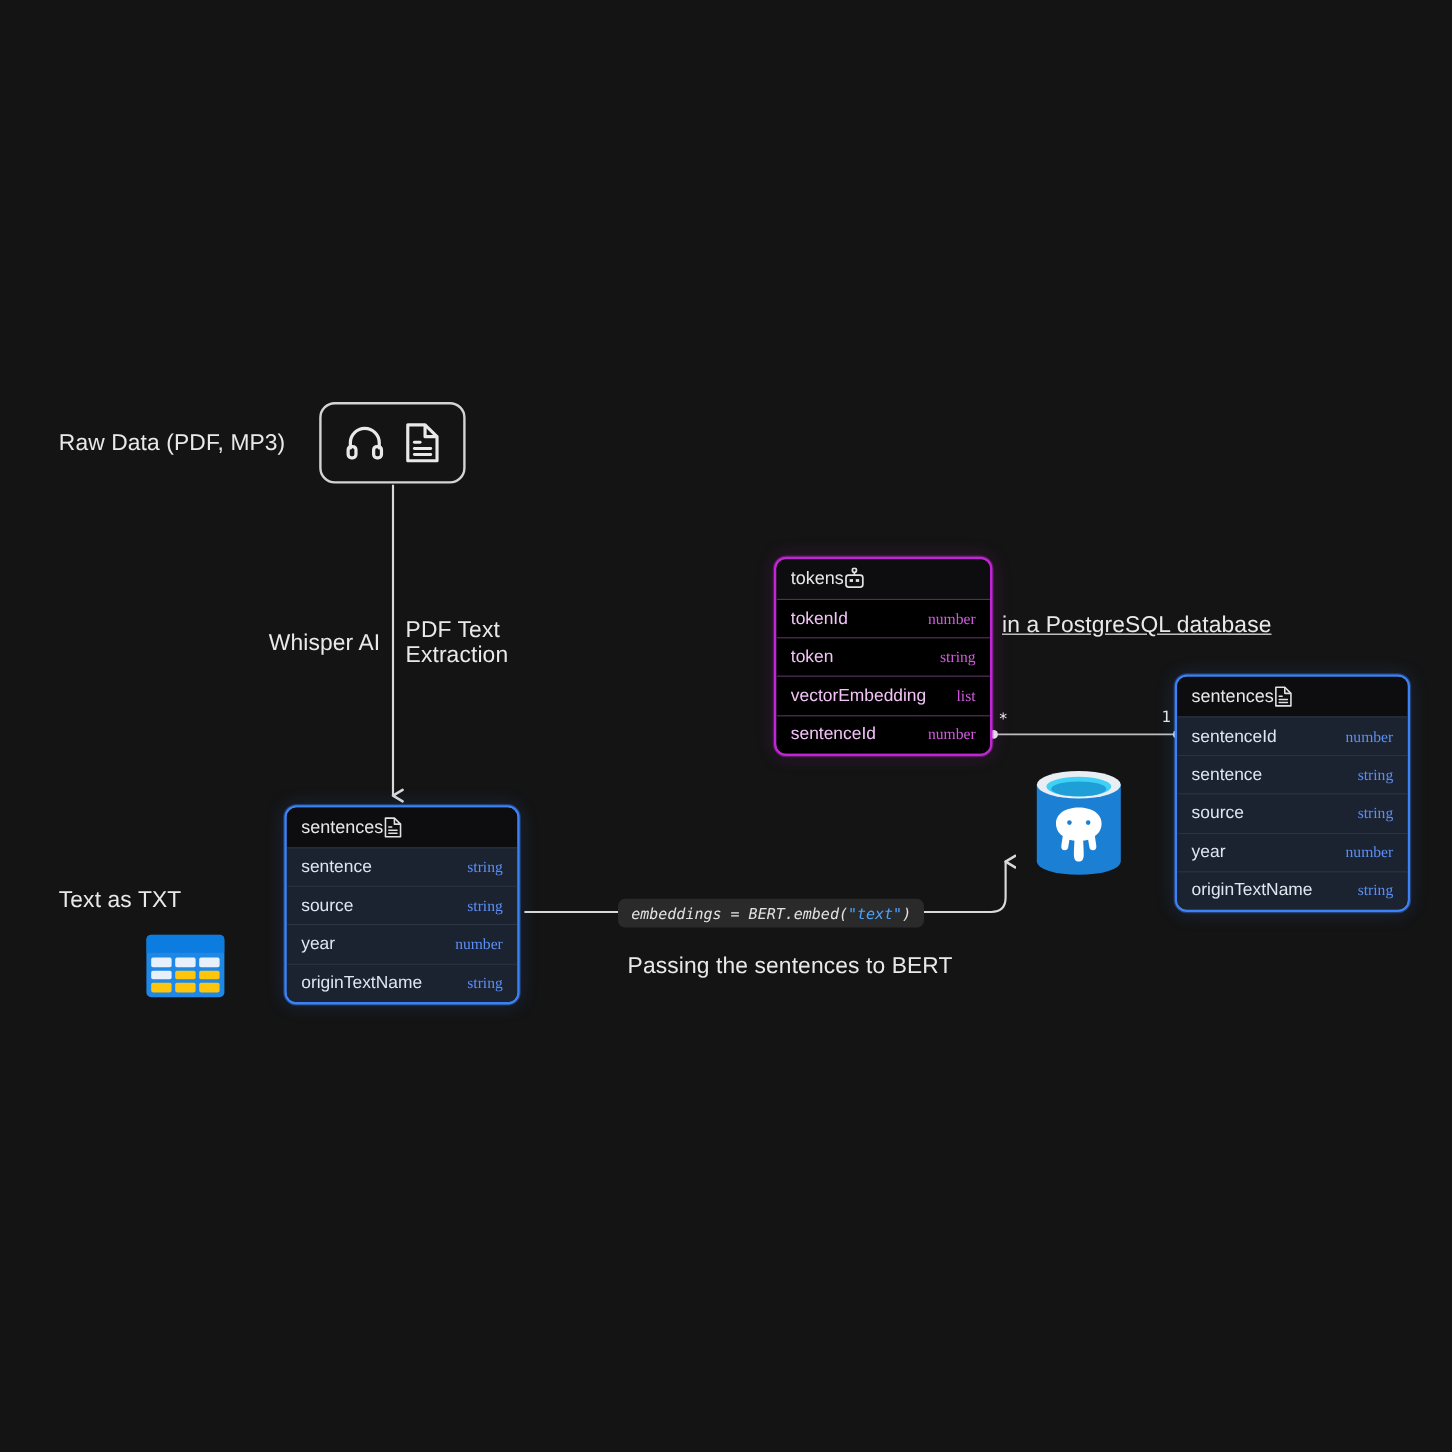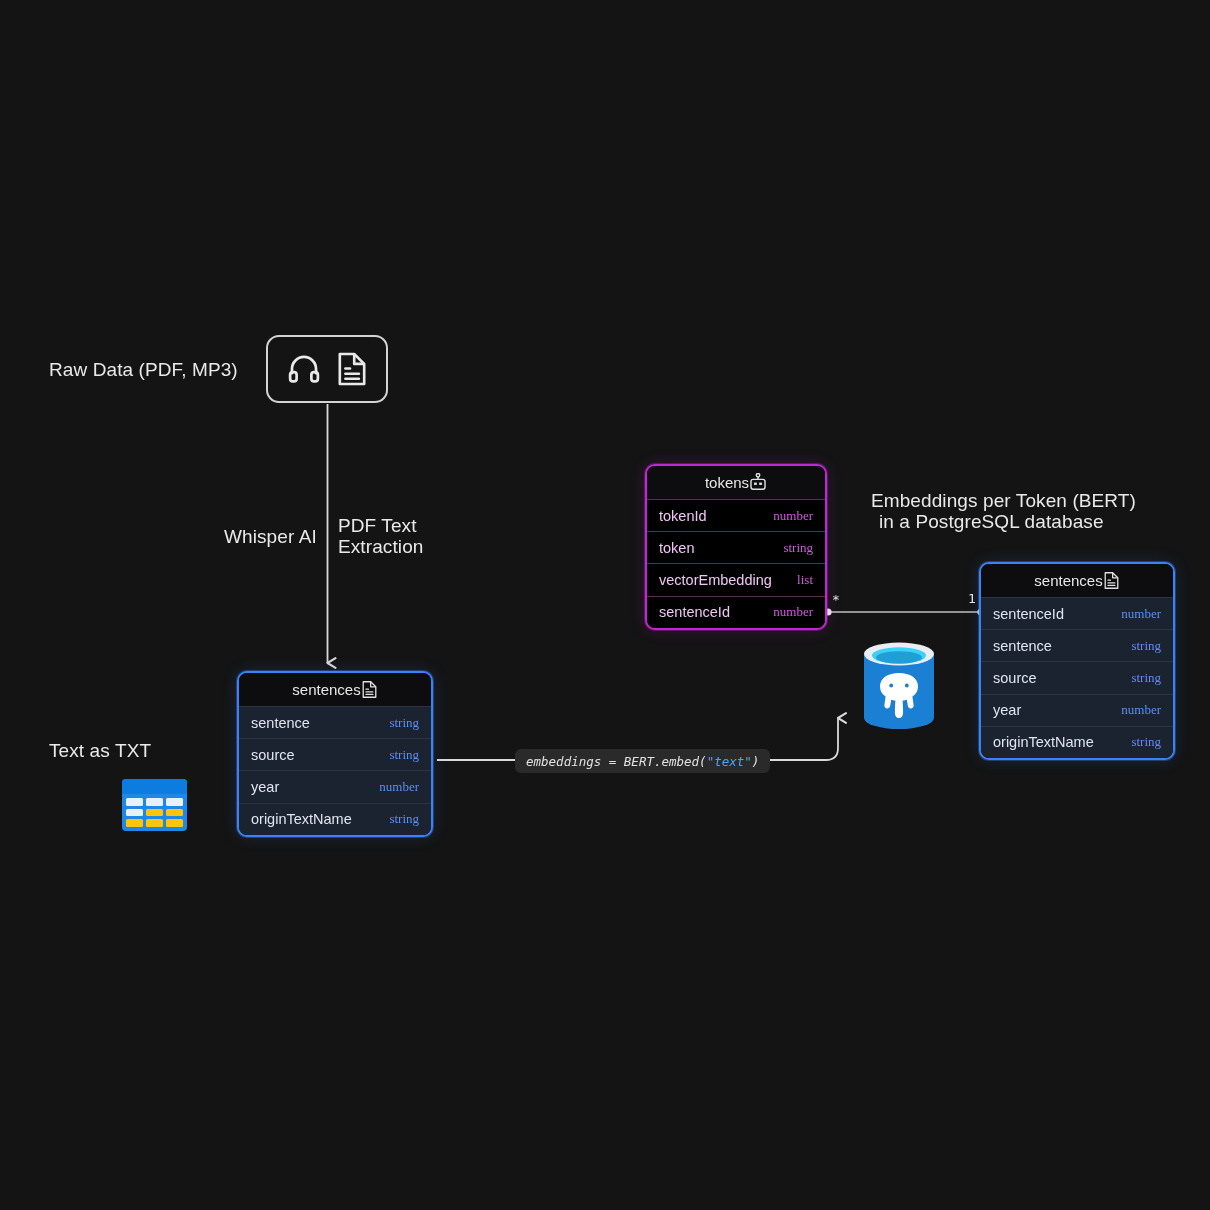--- a/index.html
+++ b/index.html
@@ -39,21 +39,21 @@
   .table {
     position: absolute;
     border-radius: 10px;
     overflow: hidden;
     background: #10141a;
   }
   .table.blue  { border: 2.5px solid #3b82f6; box-shadow: 0 0 0 1px rgba(59,130,246,.35), 0 0 16px rgba(59,130,246,.18); }
   .table.pink  { border: 2.5px solid #c026d3; box-shadow: 0 0 0 1px rgba(192,38,211,.35), 0 0 16px rgba(192,38,211,.18); }
 
   .t-head {
-    display: flex; align-items: center; justify-content: center;
+    display: flex; align-items: center; justify-content: flex-start;
     padding: 0 12px;
     height: 33px;
     background: #0d0d0f;
   }
   .t-head .t-title { color: #e7e7e7; font-size: 15px; }
 
   .t-row {
     display: flex; align-items: center; justify-content: space-between;
     padding: 0 12px;
     height: 32.2px;
@@ -145,23 +145,23 @@
 
   <div class="label" style="left:49px; top:358px;">Raw Data (PDF, MP3)</div>
 
   <div class="label" style="left:224px; top:525px;">Whisper AI</div>
 
   <div class="label" style="left:338px; top:514px;">PDF Text</div>
   <div class="label" style="left:338px; top:535px;">Extraction</div>
 
   <div class="label" style="left:49px; top:739px;">Text as TXT</div>
 
-  <div class="label" style="left:871px; top:489px;">Embeddings per Token (BERT)</div>
-  <div class="label" style="left:879px; top:510px;">in a PostgreSQL database</div>
-
+  <div class="label" style="left:835px; top:510px;text-decoration:underline;">in a PostgreSQL database</div>
+
+  <div class="label" style="left:523px; top:794px;">Passing the sentences to BERT</div>
 
   <div class="card" style="left:832px; top:592px;">*</div>
   <div class="card" style="left:968px; top:591px;">1</div>
 
   <div class="rawbox">
     <svg width="36" height="34" viewBox="0 0 24 24">
       <path d="M3.5 15 V12 a8.5 8.5 0 0 1 17 0 v3" fill="none" stroke="#e9e9e9" stroke-width="1.9" stroke-linecap="round"></path>
       <rect x="2.2" y="14.2" width="4.6" height="6.6" rx="1.9" fill="none" stroke="#e9e9e9" stroke-width="1.9"></rect>
       <rect x="17.2" y="14.2" width="4.6" height="6.6" rx="1.9" fill="none" stroke="#e9e9e9" stroke-width="1.9"></rect>
     </svg>

